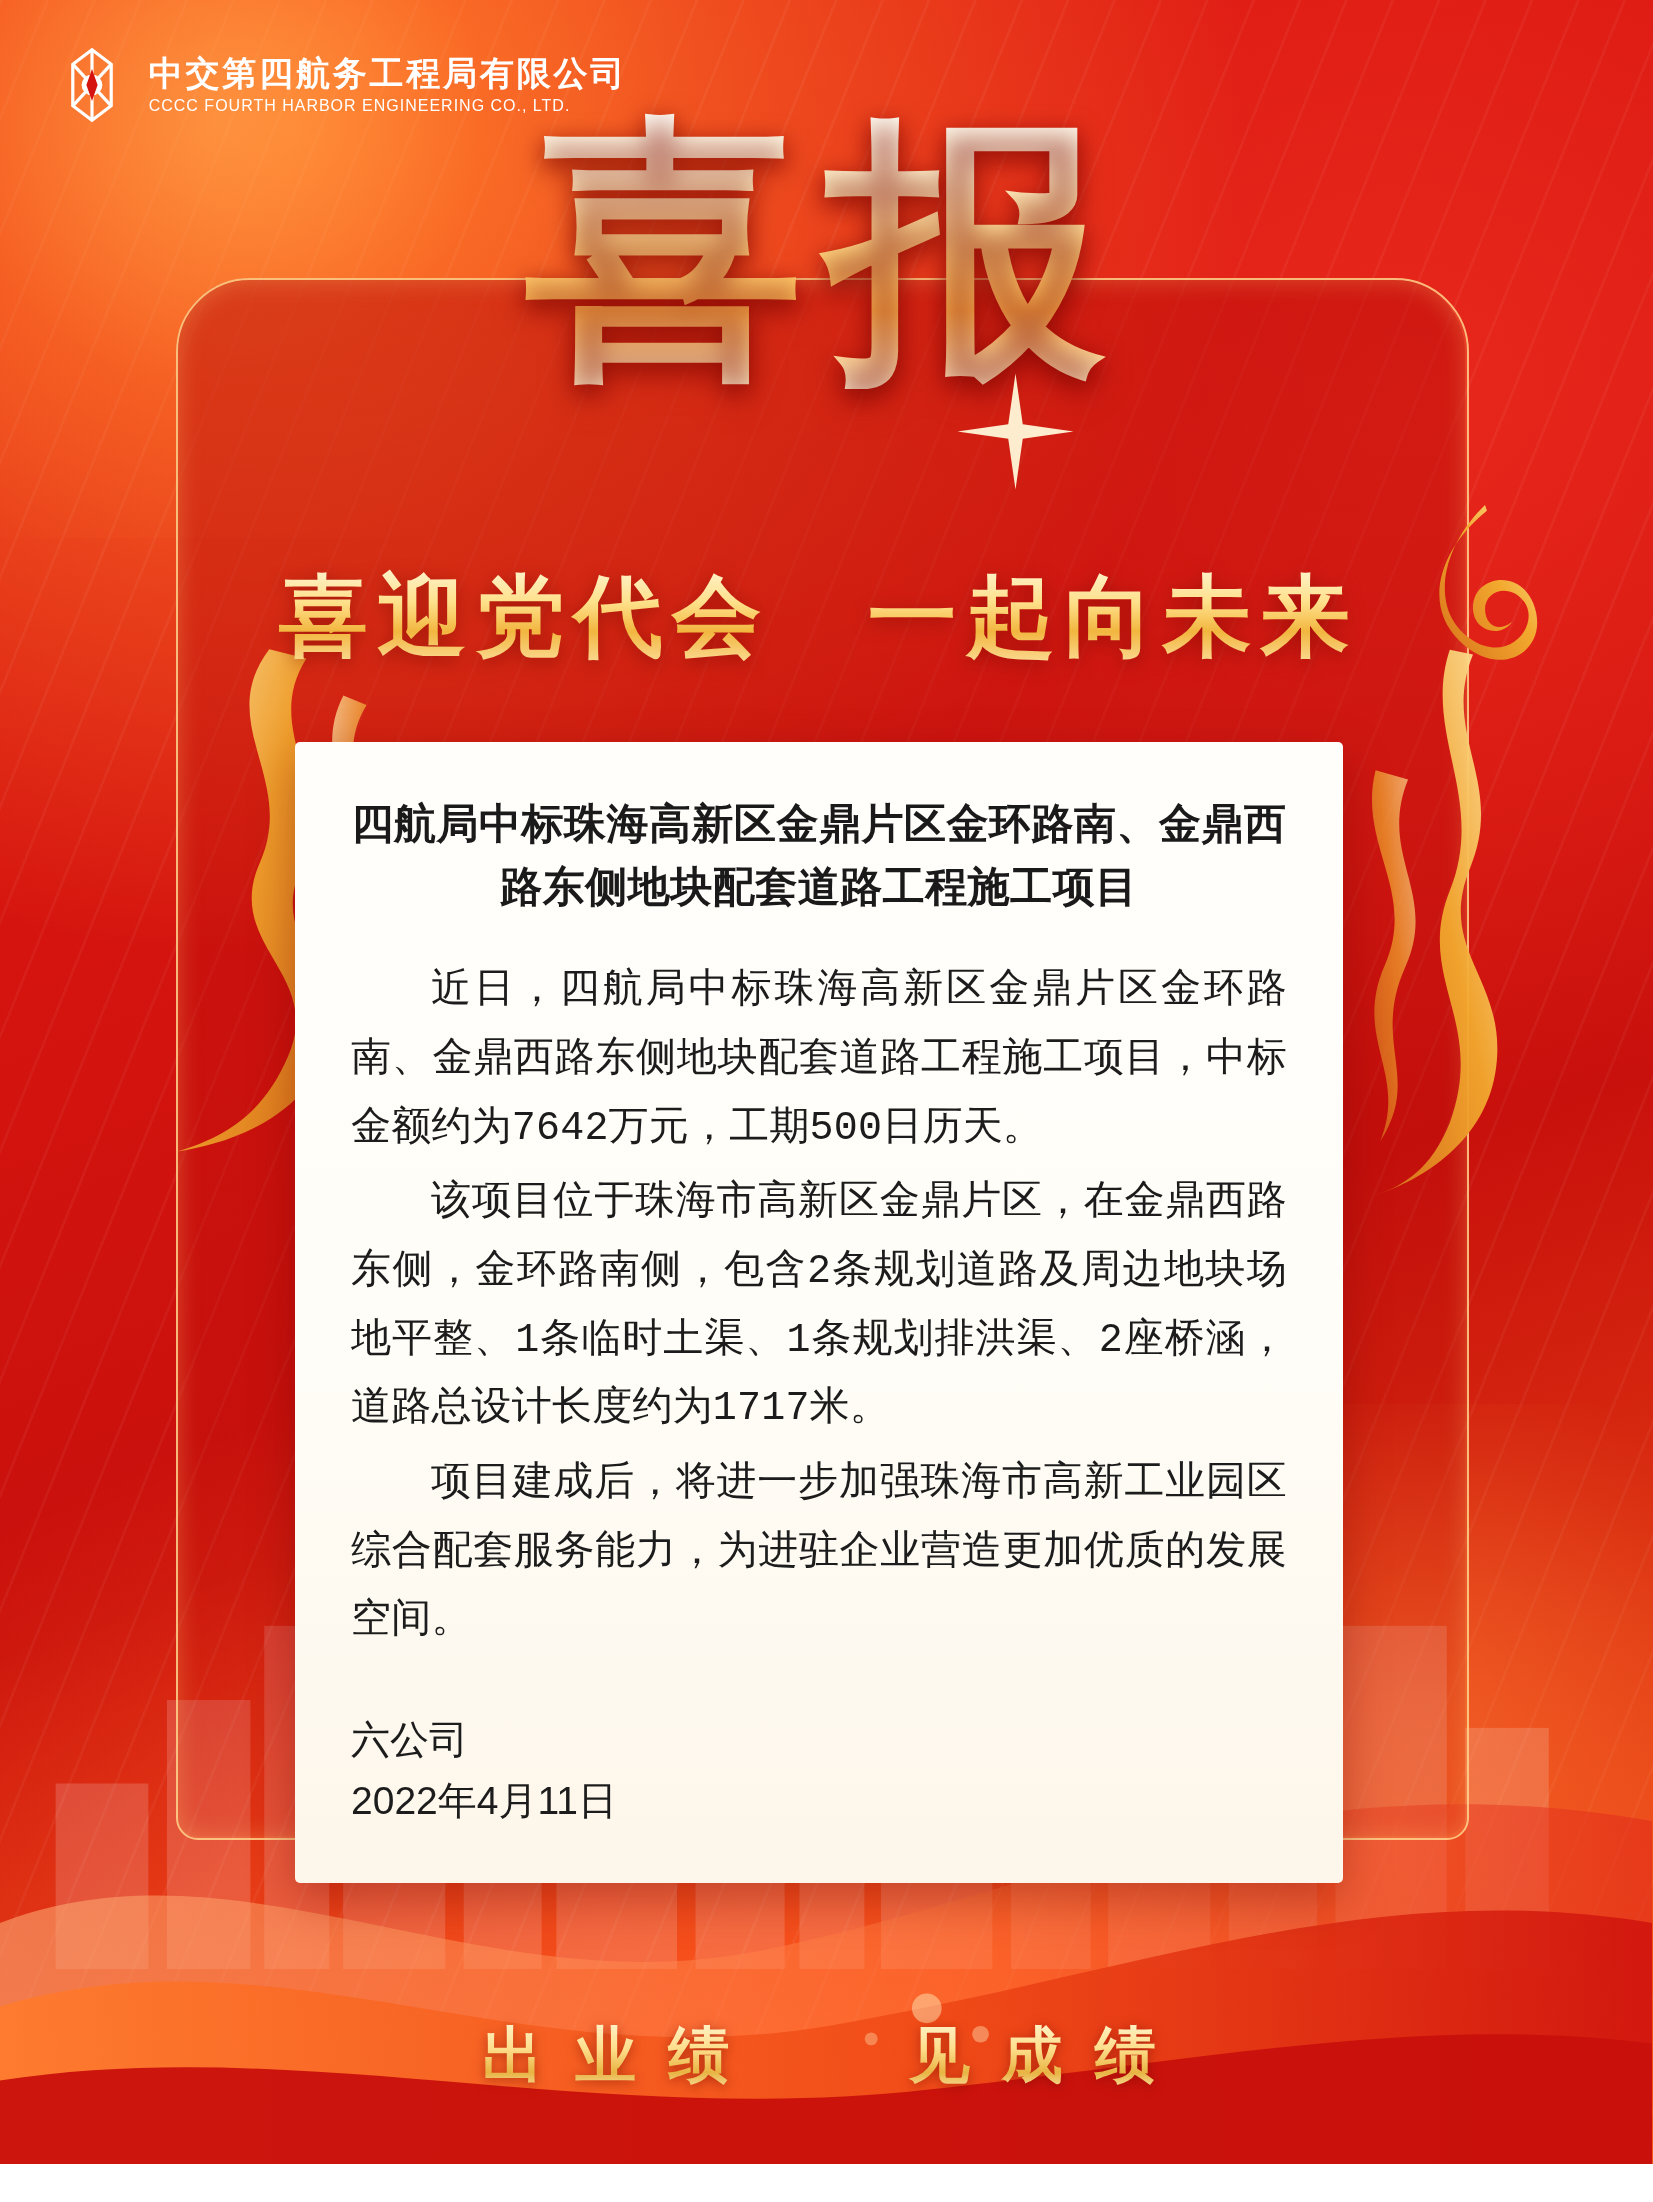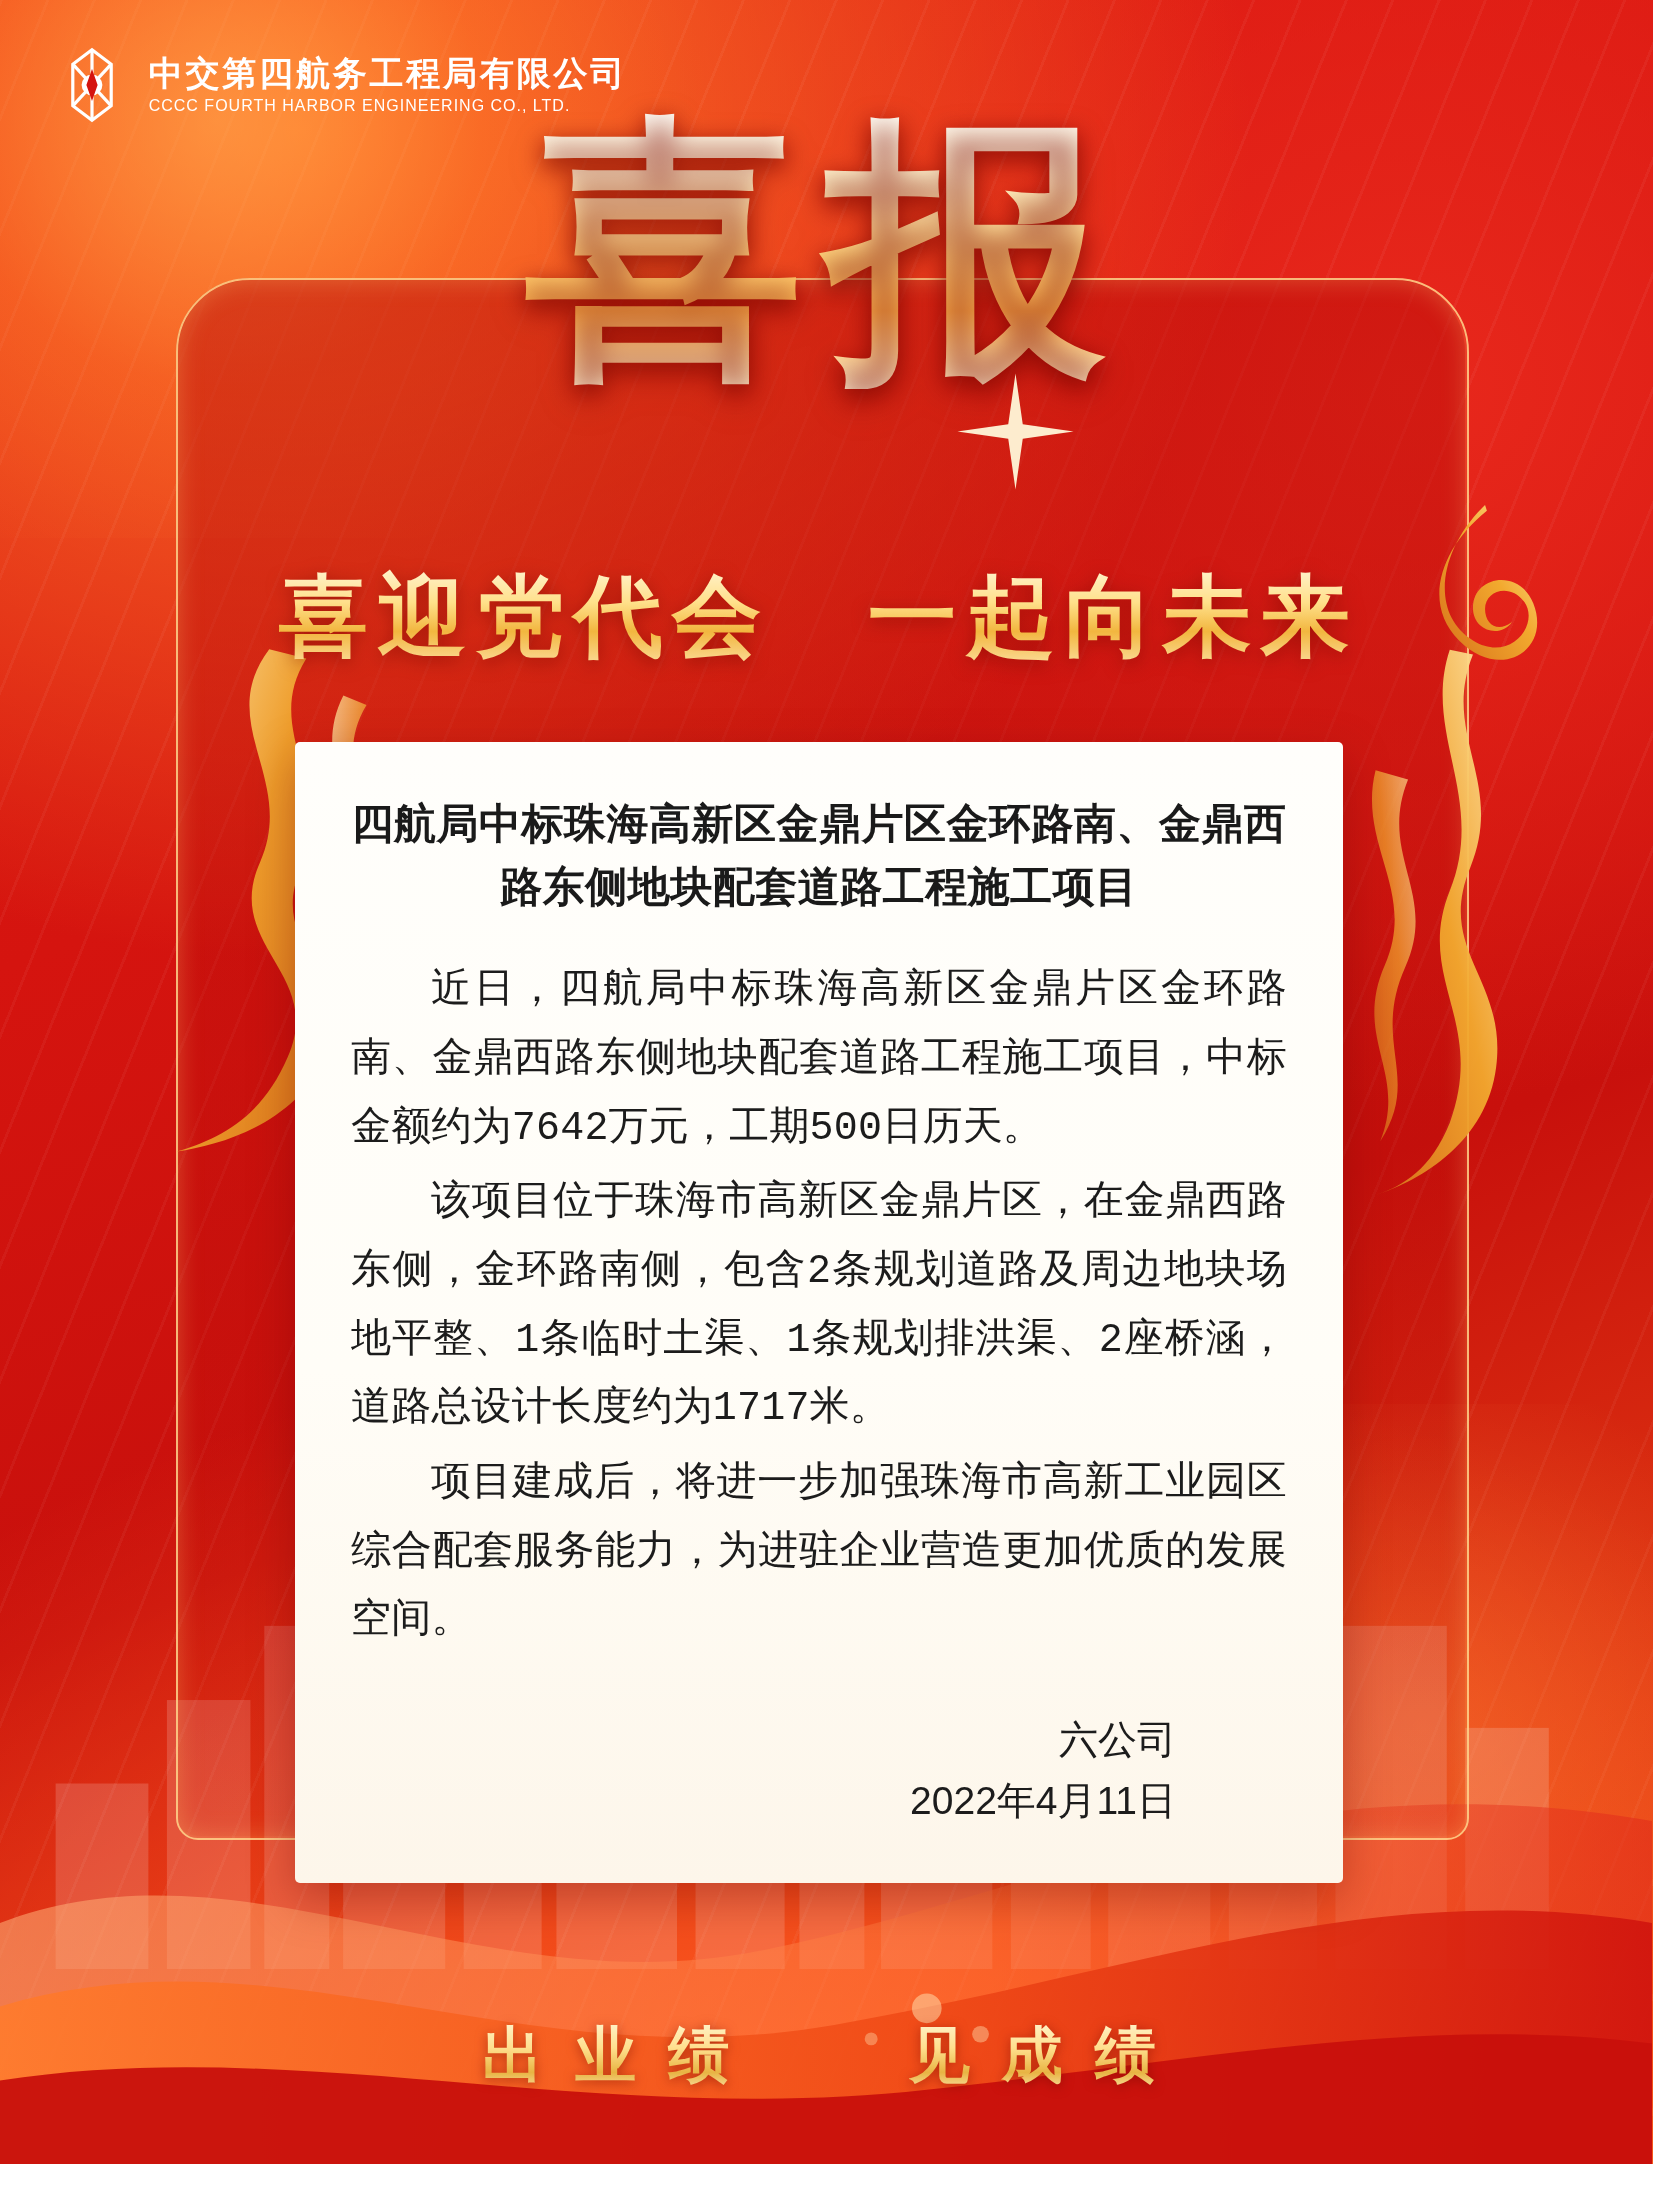--- a/index.html
+++ b/index.html
@@ -209,21 +209,20 @@
     letter-spacing: 0.2px;
   }
   .card-body p {
     margin: 0 0 5.6px 0;
     text-indent: 2em;
     text-align: justify;
     font-family: Liberation Mono, monospace;
   }
   .sign {
     margin-top: 54px;
-    text-align: right;
     font-size: 39px;
     line-height: 1.55;
     color: #1c1c1c;
     padding-right: 111px;
   }
 
   
   .slogan {
     position: absolute;
     left: 0; right: 0;

